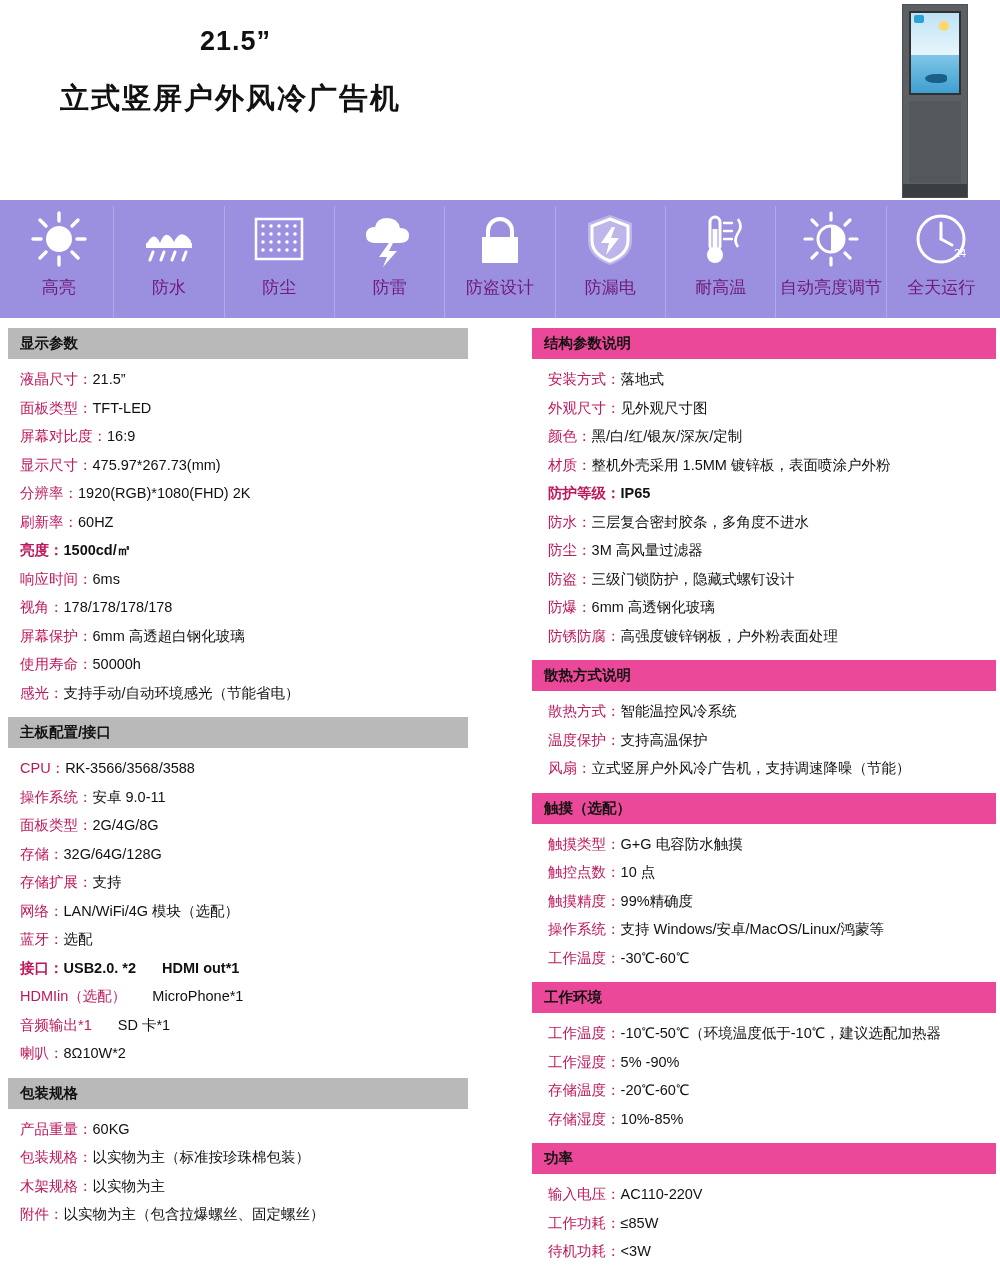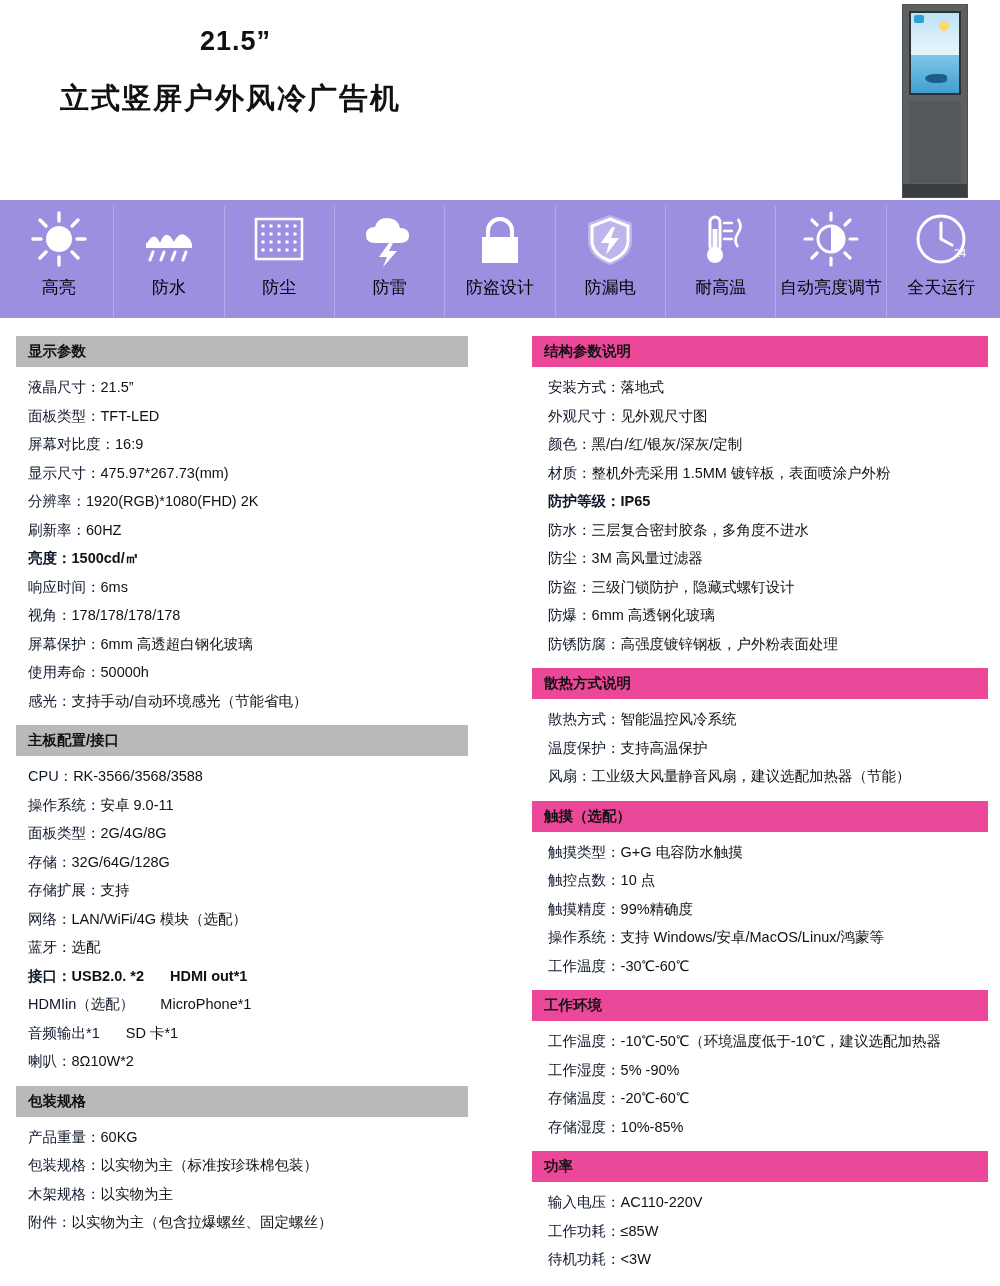--- a/index.html
+++ b/index.html
@@ -114,31 +114,31 @@
   }
   .feature:last-child { border-right: none; }
   .feature .icon-box {
     width: 70px;
     height: 66px;
     display: flex;
     align-items: center;
     justify-content: center;
   }
   .feature .f-label {
-    color: #000000;
+    color: #701a75;
     font-size: 17px;
     margin-top: 4px;
     white-space: nowrap;
   }
   .feature svg { display: block; }
 
   
   .columns {
     display: flex;
-    padding: 8px;
+    padding: 0;
     gap: 48px;
   }
   .col {
     width: 50%;
     padding: 0 0 0 0;
   }
   .col-left { padding-right: 8px; padding-left: 8px; }
   .col-right { padding-right: 4px; padding-left: 8px; }
 
   .sec-head {
@@ -154,21 +154,21 @@
   }
   .rows {
     padding: 6px 0 0 12px;
   }
   .col-right .rows { padding-left: 16px; }
   .row {
     font-size: 14.5px;
     line-height: 28.5px;
     white-space: nowrap;
   }
-  .row .k { color: #0f172a; }
+  .row .k { color: #be185d; }
   .row .v { color: #111; }
   .row.bold .k, .row.bold .v { font-weight: bold; }
   .row .gap { display: inline-block; width: 26px; }
 </style>
 </head>
 <body>
 
 <div class="header">
   <div class="title-block">
     <div class="title-size">21.5”</div>
@@ -395,21 +395,21 @@
       <div class="row"><span class="k">防尘：</span><span class="v">3M 高风量过滤器</span></div>
       <div class="row"><span class="k">防盗：</span><span class="v">三级门锁防护，隐藏式螺钉设计</span></div>
       <div class="row"><span class="k">防爆：</span><span class="v">6mm 高透钢化玻璃</span></div>
       <div class="row"><span class="k">防锈防腐：</span><span class="v">高强度镀锌钢板，户外粉表面处理</span></div>
     </div>
 
     <div class="sec-head">散热方式说明</div>
     <div class="rows">
       <div class="row"><span class="k">散热方式：</span><span class="v">智能温控风冷系统</span></div>
       <div class="row"><span class="k">温度保护：</span><span class="v">支持高温保护</span></div>
-      <div class="row"><span class="k">风扇：</span><span class="v">工业级大风量静音风扇，建议选配加热器（节能）</span></div>
+      <div class="row"><span class="k">风扇：</span><span class="v">立式竖屏户外风冷广告机，支持调速降噪（节能）</span></div>
     </div>
 
     <div class="sec-head">触摸（选配）</div>
     <div class="rows">
       <div class="row"><span class="k">触摸类型：</span><span class="v">G+G 电容防水触摸</span></div>
       <div class="row"><span class="k">触控点数：</span><span class="v">10 点</span></div>
       <div class="row"><span class="k">触摸精度：</span><span class="v">99%精确度</span></div>
       <div class="row"><span class="k">操作系统：</span><span class="v">支持 Windows/安卓/MacOS/Linux/鸿蒙等</span></div>
       <div class="row"><span class="k">工作温度：</span><span class="v">-30℃-60℃</span></div>
     </div>

